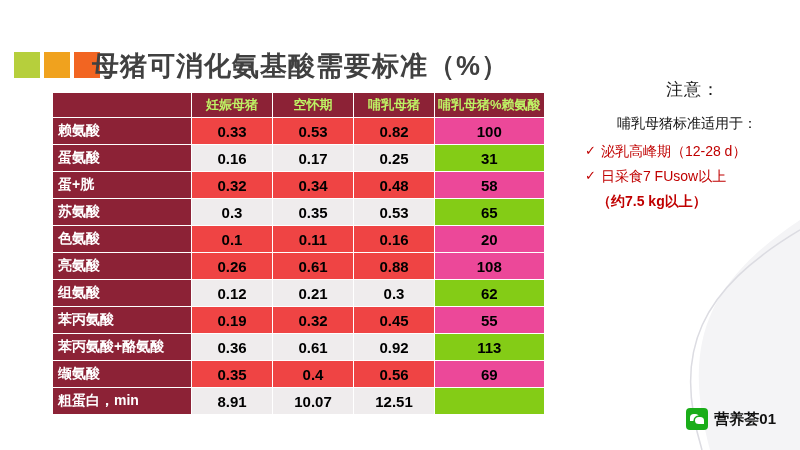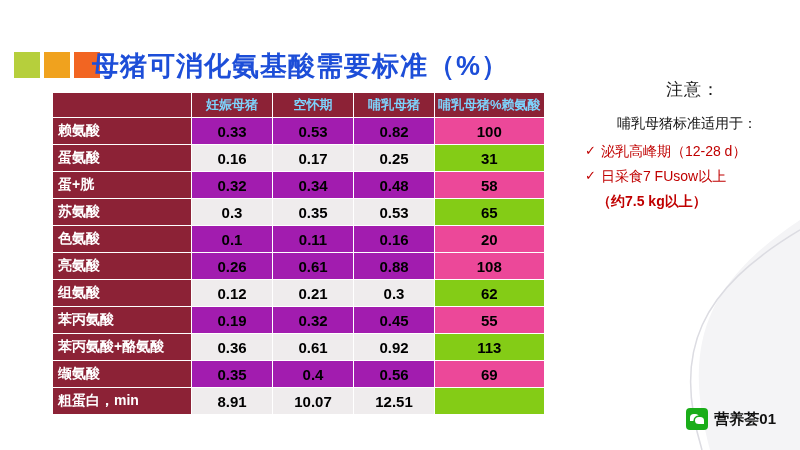--- a/index.html
+++ b/index.html
@@ -18,44 +18,44 @@
 
   
   .squares{position:absolute;left:14px;top:52px;display:flex;gap:4px;}
   .sq{width:26px;height:26px;}
   .sq1{background:#b6cf3c;}
   .sq2{background:#f0a21e;}
   .sq3{background:#f26522;}
 
   .title{
     position:absolute;left:92px;top:48px;
-    color:#1d4ed8;font-size:27px;font-weight:bold;
+    color:#404040;font-size:27px;font-weight:bold;
     letter-spacing:1px;white-space:nowrap;
   }
 
   
   .tbl-wrap{position:absolute;left:52px;top:92px;}
   table{border-collapse:collapse;font-size:14px;}
   th,td{border:1px solid #ffffff;padding:0;}
   thead th{
-    background:#8c2236;color:#7dd3fc;font-weight:bold;
+    background:#8c2236;color:#bef264;font-weight:bold;
     font-size:13px;text-align:center;height:22px;
     padding:1px 3px;white-space:nowrap;
   }
   thead th.blank{background:#8c2236;width:128px;}
   tbody th{
     background:#8c2236;color:#ffffff;font-weight:bold;
     font-size:14px;text-align:left;padding:2px 5px;
     width:128px;white-space:nowrap;
   }
   tbody td{
     text-align:center;color:#000000;font-weight:bold;
     font-size:15px;height:24px;padding:1px 4px;
   }
-  tbody tr.odd td{background:#a21caf;}
+  tbody tr.odd td{background:#ef4444;}
   tbody tr.even td{background:#efeced;}
   tbody td.c4{width:96px;}
   tbody td.c1,tbody td.c2,tbody td.c3{width:72px;}
   tbody tr.even td.c4{background:#84cc16;margin-left:44px;}
   tbody tr.odd td.c4{background:#ec4899;}
 
   
   .notes{position:absolute;left:575px;top:78px;width:236px;}
   .notes-title{
     font-size:17px;color:#1a1a1a;font-weight:normal;

